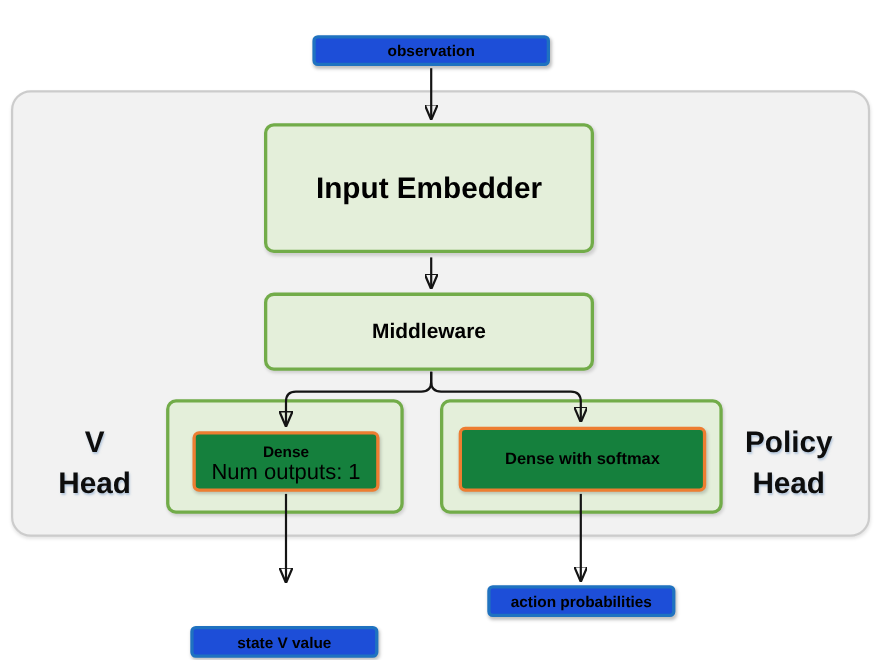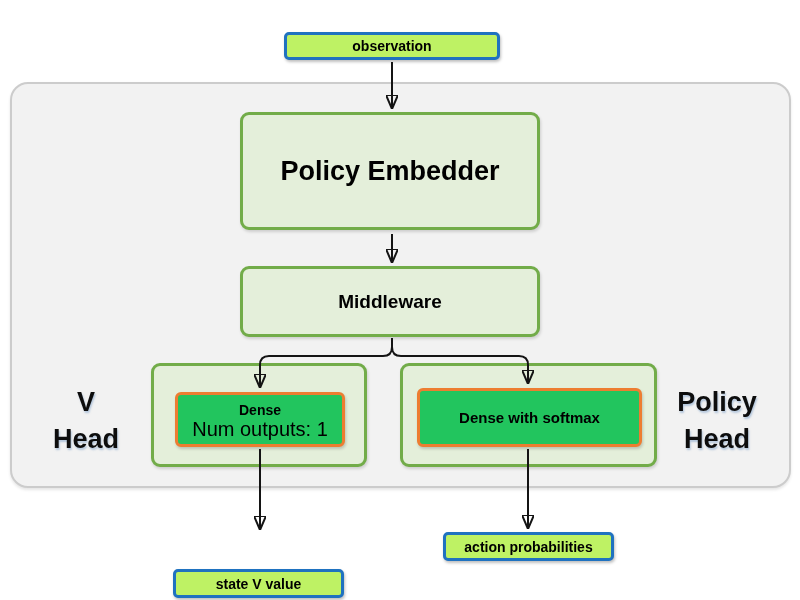--- a/index.html
+++ b/index.html
@@ -18,21 +18,21 @@
     width: 777px; height: 402px;
     background: #f2f2f2;
     border: 2px solid #cccccc;
     border-radius: 18px;
     box-shadow: 0 2px 3px rgba(0,0,0,0.10);
   }
 
   
   .box-blue {
     position: absolute;
-    background: #bef264;
+    background: #1d4ed8;
     border: 3px solid #1f72c0;
     border-radius: 5px;
     display: flex; align-items: center; justify-content: center;
     font-weight: bold; font-size: 14px; color: #000;
     box-shadow: 1px 2px 3px rgba(0,0,0,0.25);
     white-space: nowrap;
   }
   .observation          { left: 284px; top: 32px;  width: 210px; height: 22px; }
   .state-v-value        { left: 173px; top: 533px; width: 165px; height: 23px; margin-top: 36px; }
   .action-probabilities { left: 443px; top: 532px; width: 165px; height: 23px; }
@@ -50,21 +50,21 @@
   .input-embedder { left: 240px; top: 112px; width: 294px; height: 112px;
                     font-size: 27px; font-weight: bold; }
   .middleware     { left: 240px; top: 266px; width: 294px; height: 65px;
                     font-size: 19px; font-weight: bold; }
   .v-head-box      { left: 151px; top: 363px; width: 210px; height: 98px; }
   .policy-head-box { left: 400px; top: 363px; width: 251px; height: 98px; }
 
   
   .box-orange {
     position: absolute;
-    background: #22c55e;
+    background: #15803d;
     border: 3px solid #ed7d31;
     border-radius: 6px;
     box-shadow: 1px 2px 3px rgba(0,0,0,0.18);
     display: flex; flex-direction: column;
     align-items: center; justify-content: center;
     color: #000;
     white-space: nowrap;
   }
   .v-dense      { left: 175px; top: 392px; width: 164px; height: 49px; }
   .policy-dense { left: 417px; top: 388px; width: 219px; height: 53px; gap: 10px; }
@@ -101,21 +101,21 @@
 </style>
 </head>
 <body>
 
 <div class="stage">
 
   <div class="container"></div>
 
   <div class="box-blue observation">observation</div>
 
-  <div class="box-green input-embedder">Policy Embedder</div>
+  <div class="box-green input-embedder">Input Embedder</div>
 
   <div class="box-green middleware">Middleware</div>
 
   <div class="box-green v-head-box"></div>
   <div class="box-orange v-dense">
     <div class="dense-title">Dense</div>
     <div class="dense-sub">Num outputs: 1</div>
   </div>
   <div class="head-label v-head-label">
     <div>V</div>

